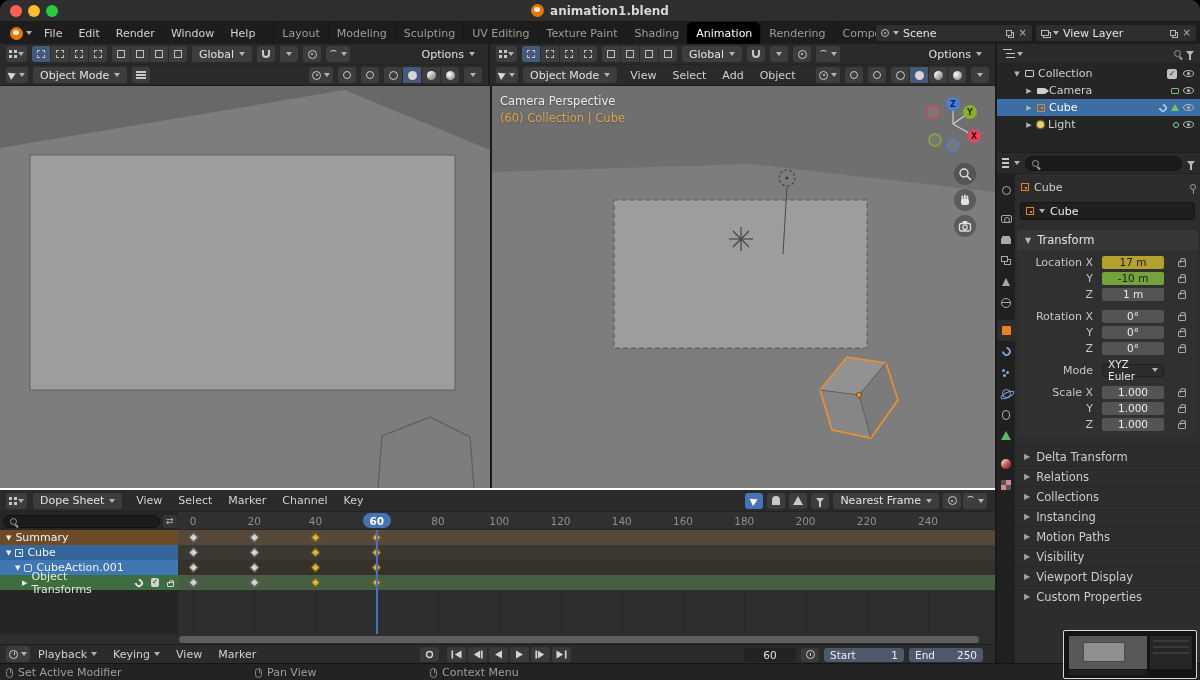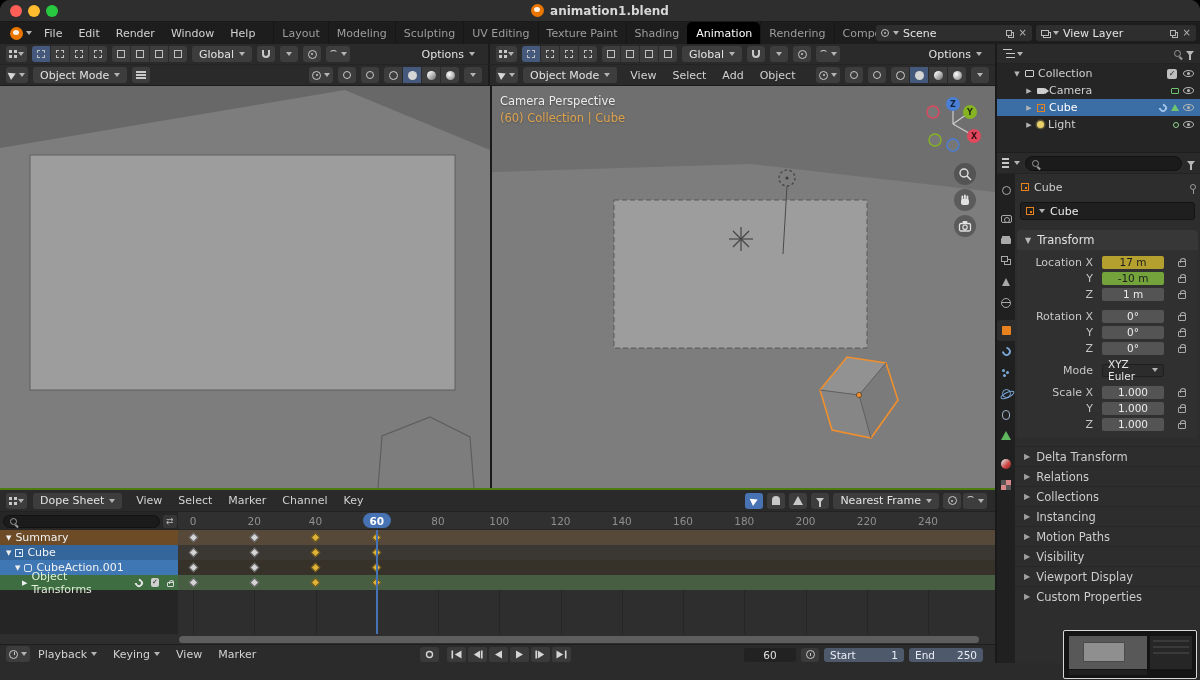--- a/index.html
+++ b/index.html
@@ -154,21 +154,21 @@
   .lock::before{content:'';position:absolute;left:1px;top:-4px;width:4px;height:4px;border:1px solid #a8a8a8;border-bottom:none;border-radius:3px 3px 0 0;}
   .dec{justify-self:center;}
   .dec-diamond_solid{width:6px;height:6px;background:#e6e6e6;transform:rotate(45deg);}
   .dec-diamond_outline{width:6px;height:6px;border:1px solid #d8d8d8;transform:rotate(45deg);}
   .dec-dot{width:3px;height:3px;border-radius:50%;background:#909090;}
   #collapsed-panels{position:absolute;left:0;top:272px;right:0;}
   .cpanel{height:20px;display:flex;align-items:center;gap:6px;padding-left:9px;border-top:1px solid #272727;font-size:11.5px;color:#cccccc;background:#2d2d2d;}
   .cp-arrow{font-size:8px;color:#a0a0a0;}
 
   
-  #dope{position:absolute;left:0;top:488px;width:995px;height:156px;background:#fef9c3;border-top:2px solid #4d7c0f;}
+  #dope{position:absolute;left:0;top:488px;width:995px;height:156px;background:#fef9c3;border-top:2px solid #ffffff;}
   #dope-header{position:relative;height:22px;background:#2a2a2a;border-bottom:1px solid #222;display:flex;align-items:center;gap:6px;padding:0 6px;}
   #dope-rightgrp{position:absolute;right:8px;top:2.5px;display:flex;gap:4px;align-items:center;}
   .fi{display:inline-block;}
   .fi-only-selected{width:0;height:0;border-top:4px solid transparent;border-bottom:4px solid transparent;border-left:7px solid #fff;transform:rotate(-25deg);}
   .fi-show-hidden{width:8px;height:9px;background:#c8c8c8;border-radius:4px 4px 0 0;}
   .fi-show-errors{width:0;height:0;border-left:5px solid transparent;border-right:5px solid transparent;border-bottom:9px solid #c8c8c8;}
   .fi-filter{width:0;height:0;border-left:4px solid transparent;border-right:4px solid transparent;border-top:5px solid #c8c8c8;position:relative;}
   .fi-filter::after{content:'';position:absolute;left:-1px;top:-1px;width:2px;height:5px;background:#c8c8c8;}
   .fi-proportional{width:9px;height:9px;border:1px solid #c8c8c8;border-radius:50%;position:relative;}
   .fi-proportional::after{content:'';position:absolute;left:2.5px;top:2.5px;width:2px;height:2px;border-radius:50%;background:#c8c8c8;}
@@ -978,20 +978,34 @@
         <span>Start</span>
         <span>1</span>
       </div>
       <div class="range-box" id="end-box">
         <span>End</span>
         <span>250</span>
       </div>
     </div>
   </div>
 
+  <div id="statusbar">
+      <div class="status-item" style="left: 6px;">
+        <span class="mouse"></span>
+        <span>Set Active Modifier</span>
+      </div>
+      <div class="status-item" style="left: 255px;">
+        <span class="mouse"></span>
+        <span>Pan View</span>
+      </div>
+      <div class="status-item" style="left: 430px;">
+        <span class="mouse"></span>
+        <span>Context Menu</span>
+      </div>
+    </div>
 
   <div id="pip">
     <div class="pip-vp">
         <div class="pip-vp-inner"></div>
       </div>
     <div class="pip-right">
       <div class="pip-line" style="top:4px;"></div>
       <div class="pip-line" style="top:10px;"></div>
       <div class="pip-line" style="top:16px;"></div>
     </div>

